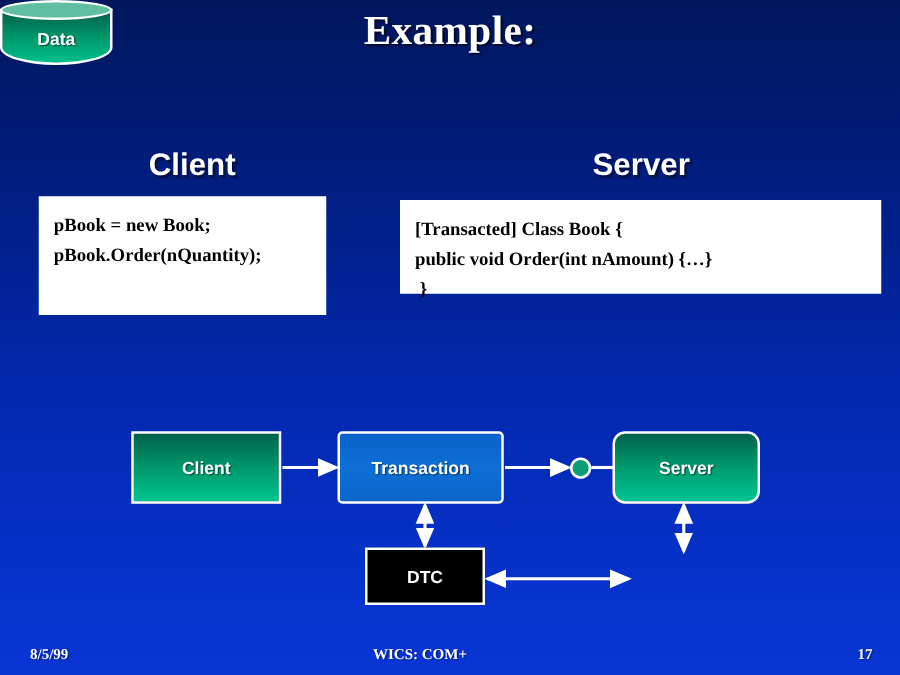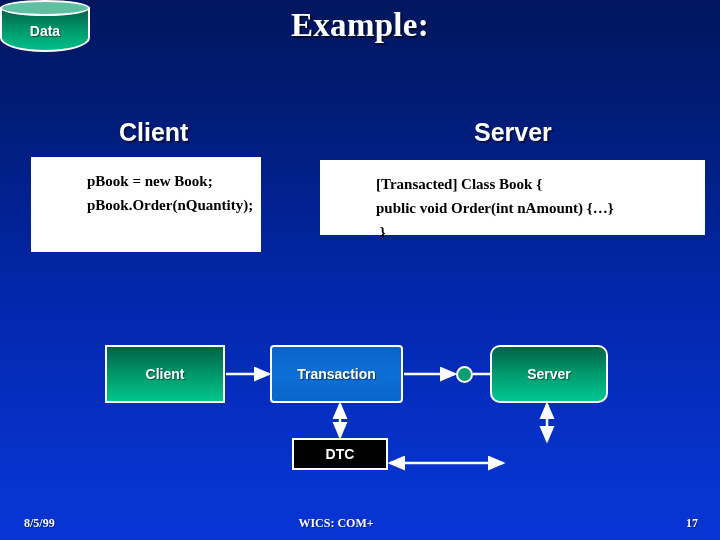--- a/index.html
+++ b/index.html
@@ -68,21 +68,21 @@
     top: 157px;
     width: 230px;
     height: 95px;
   }
   #code-server {
     left: 320px;
     top: 160px;
     width: 385px;
     height: 75px;
   }
-  .code-line { white-space: pre; display: block; margin-left: 44px; }
+  .code-line { white-space: pre; display: block; }
 
   
   #diagram {
     position: absolute;
     left: 0;
     top: 0;
     width: 720px;
     height: 540px;
     pointer-events: none;
   }
@@ -121,21 +121,21 @@
     width: 118px;
     height: 58px;
     border: 2px solid #ffffff;
     border-radius: 10px;
     background: linear-gradient(to bottom, #00624a 0%, #009b6d 50%, #00c693 100%);
   }
   #node-dtc {
     left: 292px;
     top: 438px;
     width: 96px;
-    height: 32px;
+    height: 46px;
     border: 2px solid #ffffff;
     background: #000000;
   }
   
   #node-data {
     left: 505px;
     top: 438px;
     width: 73px;
     height: 52px;
     text-align: center;

